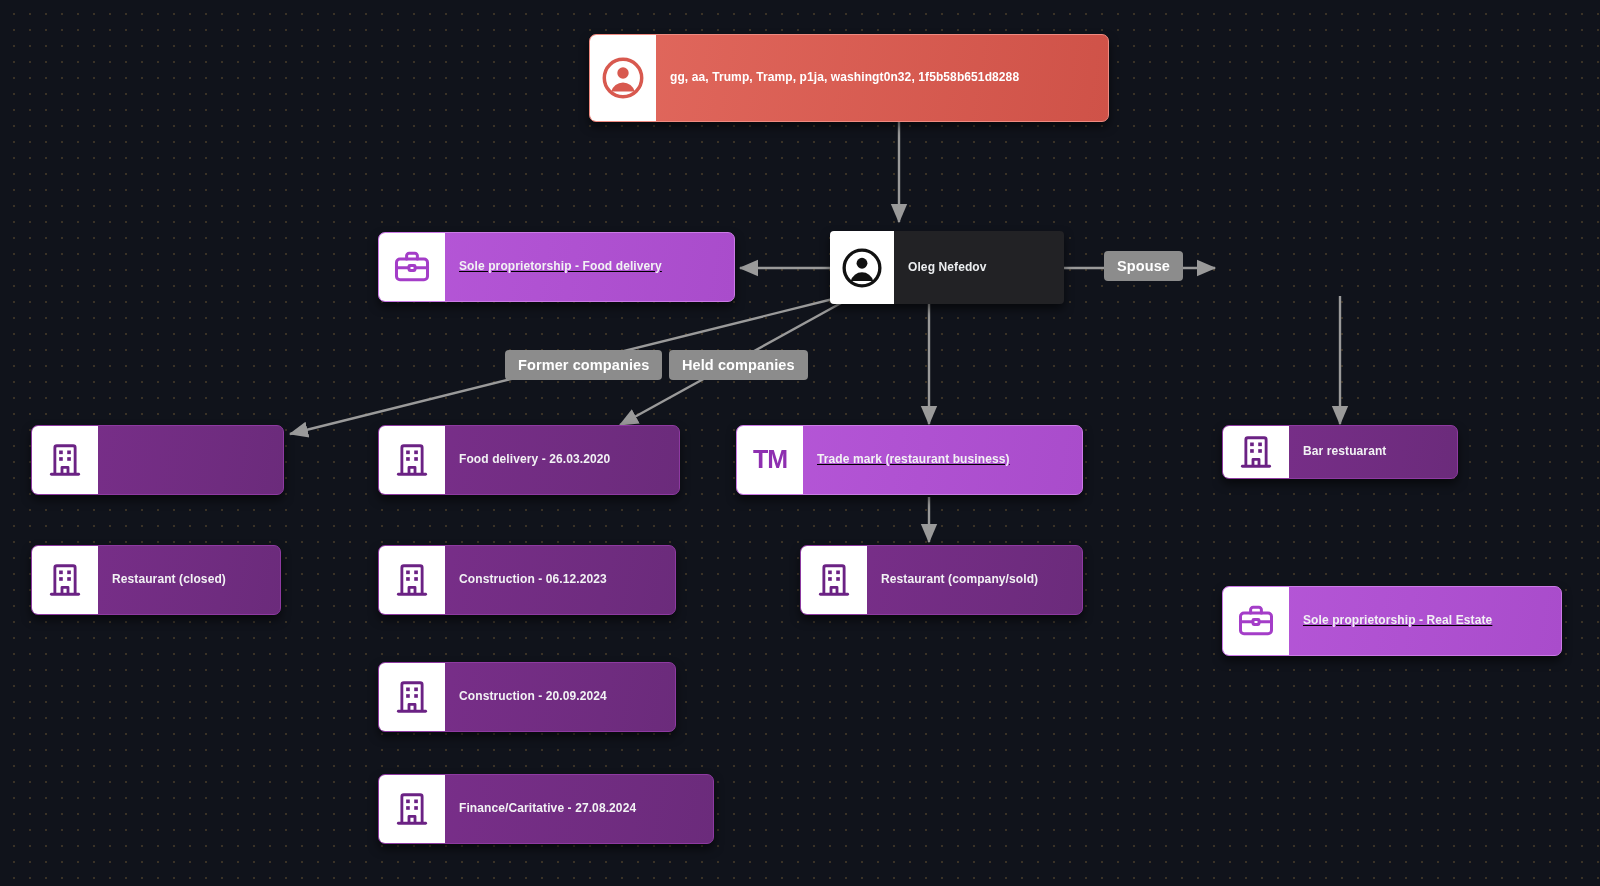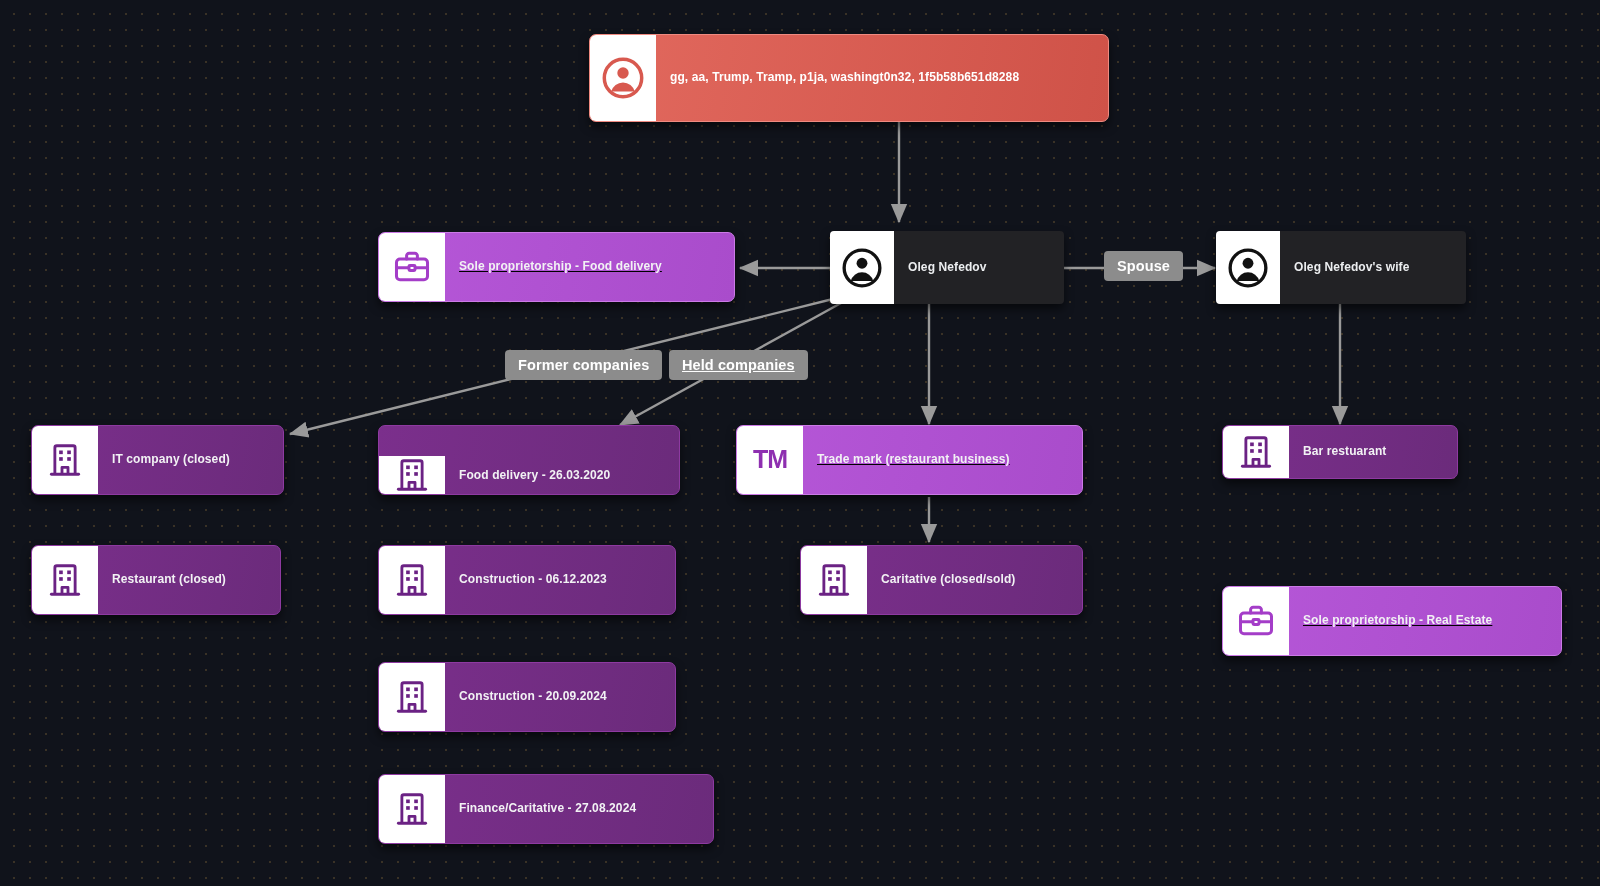--- a/index.html
+++ b/index.html
@@ -153,30 +153,20 @@
     <div class="icon-box" style="width:64px;flex:0 0 64px;">
       <svg class="ic" width="42" height="42" viewBox="0 0 24 24">
         <circle cx="12" cy="12" r="10.2" fill="none" stroke="#111111" stroke-width="1.9"></circle>
         <circle cx="12" cy="9.3" r="3.1" fill="#111111"></circle>
         <path d="M5.6 19.4a6.6 6.6 0 0 1 12.8 0z" fill="#111111"></path>
       </svg>
     </div>
     <div class="label">Oleg Nefedov</div>
   </div>
 
-  <div class="node person-dark" style="left:1216px; top:231px; width:250px; height:73px; border-radius:4px;">
-    <div class="icon-box" style="width:64px;flex:0 0 64px;">
-      <svg class="ic" width="42" height="42" viewBox="0 0 24 24">
-        <circle cx="12" cy="12" r="10.2" fill="none" stroke="#111111" stroke-width="1.9"></circle>
-        <circle cx="12" cy="9.3" r="3.1" fill="#111111"></circle>
-        <path d="M5.6 19.4a6.6 6.6 0 0 1 12.8 0z" fill="#111111"></path>
-      </svg>
-    </div>
-    <div class="label">Oleg Nefedov's wife</div>
-  </div>
 
   <div class="node bright" style="left:378px; top:232px; width:357px; height:70px;">
     <div class="icon-box">
       <svg class="ic" width="38" height="38" viewBox="0 0 24 24" fill="none" stroke="#a43dc8" stroke-width="1.9" stroke-linecap="round" stroke-linejoin="round">
         <rect x="2.2" y="7" width="19.6" height="13" rx="2.2"></rect>
         <path d="M8.6 7V4.9a1.6 1.6 0 0 1 1.6-1.6h3.6a1.6 1.6 0 0 1 1.6 1.6V7"></path>
         <path d="M2.2 12.4h19.6"></path>
         <rect x="10.1" y="11" width="3.8" height="3.2" rx=".6" fill="#ffffff"></rect>
       </svg>
     </div>
@@ -188,39 +178,38 @@
       <svg class="ic" width="38" height="38" viewBox="0 0 24 24" fill="none" stroke="#6b2284" stroke-width="1.8" stroke-linejoin="round">
         <path d="M5.6 21V4.2a1.2 1.2 0 0 1 1.2-1.2h10.4a1.2 1.2 0 0 1 1.2 1.2V21"></path>
         <path d="M3.4 21h17.2" stroke-linecap="round"></path>
         <rect x="8.3" y="6" width="2.3" height="2.3" fill="#6b2284" stroke="none"></rect>
         <rect x="13.4" y="6" width="2.3" height="2.3" fill="#6b2284" stroke="none"></rect>
         <rect x="8.3" y="10.2" width="2.3" height="2.3" fill="#6b2284" stroke="none"></rect>
         <rect x="13.4" y="10.2" width="2.3" height="2.3" fill="#6b2284" stroke="none"></rect>
         <path d="M10.1 21v-4.3h3.8V21"></path>
       </svg>
     </div>
-    <div class="label">IT company (closed)</div>
   </div>
 
   <div class="node company" style="left:31px; top:545px; width:250px; height:70px;">
     <div class="icon-box">
       <svg class="ic" width="38" height="38" viewBox="0 0 24 24" fill="none" stroke="#6b2284" stroke-width="1.8" stroke-linejoin="round">
         <path d="M5.6 21V4.2a1.2 1.2 0 0 1 1.2-1.2h10.4a1.2 1.2 0 0 1 1.2 1.2V21"></path>
         <path d="M3.4 21h17.2" stroke-linecap="round"></path>
         <rect x="8.3" y="6" width="2.3" height="2.3" fill="#6b2284" stroke="none"></rect>
         <rect x="13.4" y="6" width="2.3" height="2.3" fill="#6b2284" stroke="none"></rect>
         <rect x="8.3" y="10.2" width="2.3" height="2.3" fill="#6b2284" stroke="none"></rect>
         <rect x="13.4" y="10.2" width="2.3" height="2.3" fill="#6b2284" stroke="none"></rect>
         <path d="M10.1 21v-4.3h3.8V21"></path>
       </svg>
     </div>
     <div class="label">Restaurant (closed)</div>
   </div>
 
-  <div class="node company" style="left:378px; top:425px; width:302px; height:70px;align-items:flex-end;">
+  <div class="node company" style="left:378px; top:425px; width:302px; height:70px;">
     <div class="icon-box">
       <svg class="ic" width="38" height="38" viewBox="0 0 24 24" fill="none" stroke="#6b2284" stroke-width="1.8" stroke-linejoin="round">
         <path d="M5.6 21V4.2a1.2 1.2 0 0 1 1.2-1.2h10.4a1.2 1.2 0 0 1 1.2 1.2V21"></path>
         <path d="M3.4 21h17.2" stroke-linecap="round"></path>
         <rect x="8.3" y="6" width="2.3" height="2.3" fill="#6b2284" stroke="none"></rect>
         <rect x="13.4" y="6" width="2.3" height="2.3" fill="#6b2284" stroke="none"></rect>
         <rect x="8.3" y="10.2" width="2.3" height="2.3" fill="#6b2284" stroke="none"></rect>
         <rect x="13.4" y="10.2" width="2.3" height="2.3" fill="#6b2284" stroke="none"></rect>
         <path d="M10.1 21v-4.3h3.8V21"></path>
       </svg>
@@ -287,21 +276,21 @@
       <svg class="ic" width="38" height="38" viewBox="0 0 24 24" fill="none" stroke="#6b2284" stroke-width="1.8" stroke-linejoin="round">
         <path d="M5.6 21V4.2a1.2 1.2 0 0 1 1.2-1.2h10.4a1.2 1.2 0 0 1 1.2 1.2V21"></path>
         <path d="M3.4 21h17.2" stroke-linecap="round"></path>
         <rect x="8.3" y="6" width="2.3" height="2.3" fill="#6b2284" stroke="none"></rect>
         <rect x="13.4" y="6" width="2.3" height="2.3" fill="#6b2284" stroke="none"></rect>
         <rect x="8.3" y="10.2" width="2.3" height="2.3" fill="#6b2284" stroke="none"></rect>
         <rect x="13.4" y="10.2" width="2.3" height="2.3" fill="#6b2284" stroke="none"></rect>
         <path d="M10.1 21v-4.3h3.8V21"></path>
       </svg>
     </div>
-    <div class="label">Caritative (closed/sold)</div>
+    <div class="label">Restaurant (company/sold)</div>
   </div>
 
   <div class="node company" style="left:1222px; top:425px; width:236px; height:54px;">
     <div class="icon-box">
       <svg class="ic" width="38" height="38" viewBox="0 0 24 24" fill="none" stroke="#6b2284" stroke-width="1.8" stroke-linejoin="round">
         <path d="M5.6 21V4.2a1.2 1.2 0 0 1 1.2-1.2h10.4a1.2 1.2 0 0 1 1.2 1.2V21"></path>
         <path d="M3.4 21h17.2" stroke-linecap="round"></path>
         <rect x="8.3" y="6" width="2.3" height="2.3" fill="#6b2284" stroke="none"></rect>
         <rect x="13.4" y="6" width="2.3" height="2.3" fill="#6b2284" stroke="none"></rect>
         <rect x="8.3" y="10.2" width="2.3" height="2.3" fill="#6b2284" stroke="none"></rect>
@@ -321,15 +310,15 @@
         <rect x="10.1" y="11" width="3.8" height="3.2" rx=".6" fill="#ffffff"></rect>
       </svg>
     </div>
     <div class="label">Sole proprietorship - Real Estate</div>
   </div>
 
   <div class="edge-label" style="left:1104px; top:251px;">Spouse</div>
 
   <div class="edge-label" style="left:477px; top:350px;margin-left:28px;">Former companies</div>
 
-  <div class="edge-label" style="left:669px; top:350px;text-decoration:underline;">Held companies</div>
+  <div class="edge-label" style="left:669px; top:350px;">Held companies</div>
 
 </div>
 
 </body></html>

